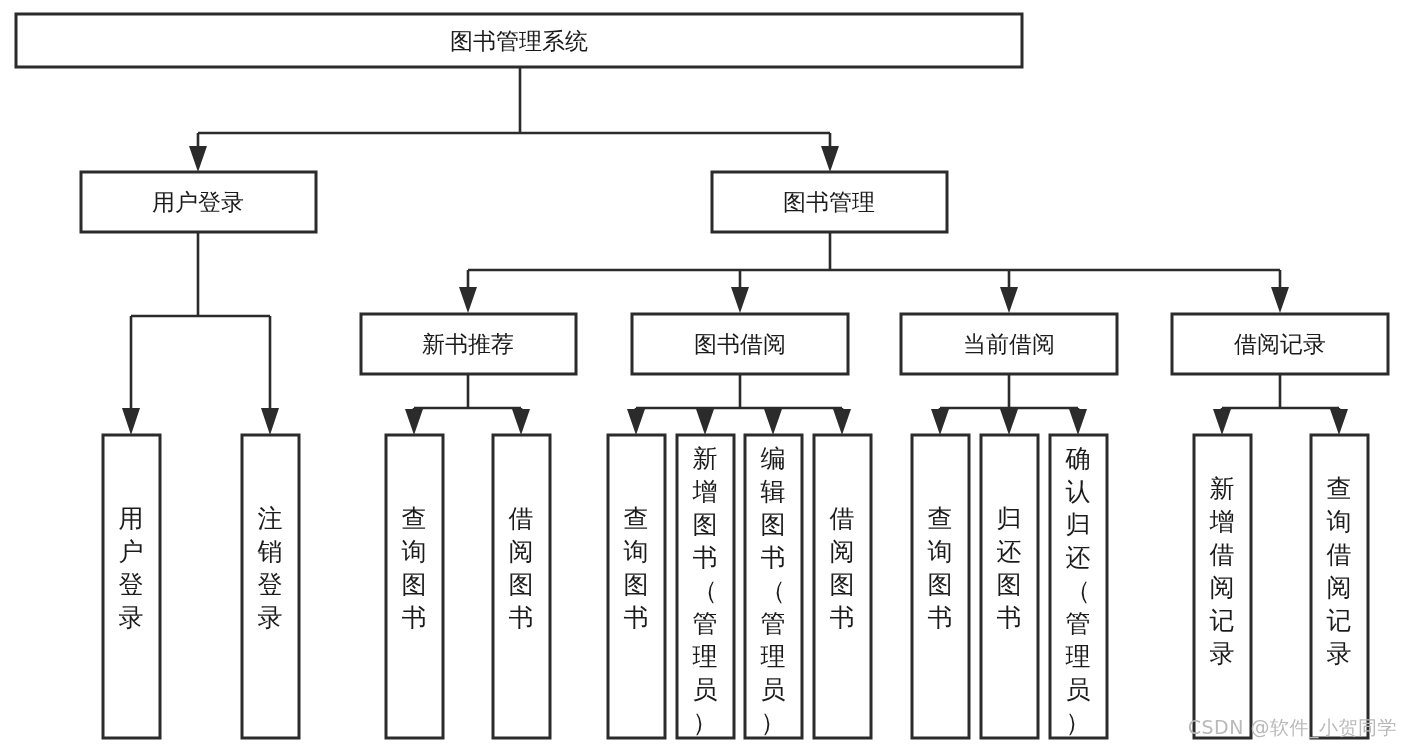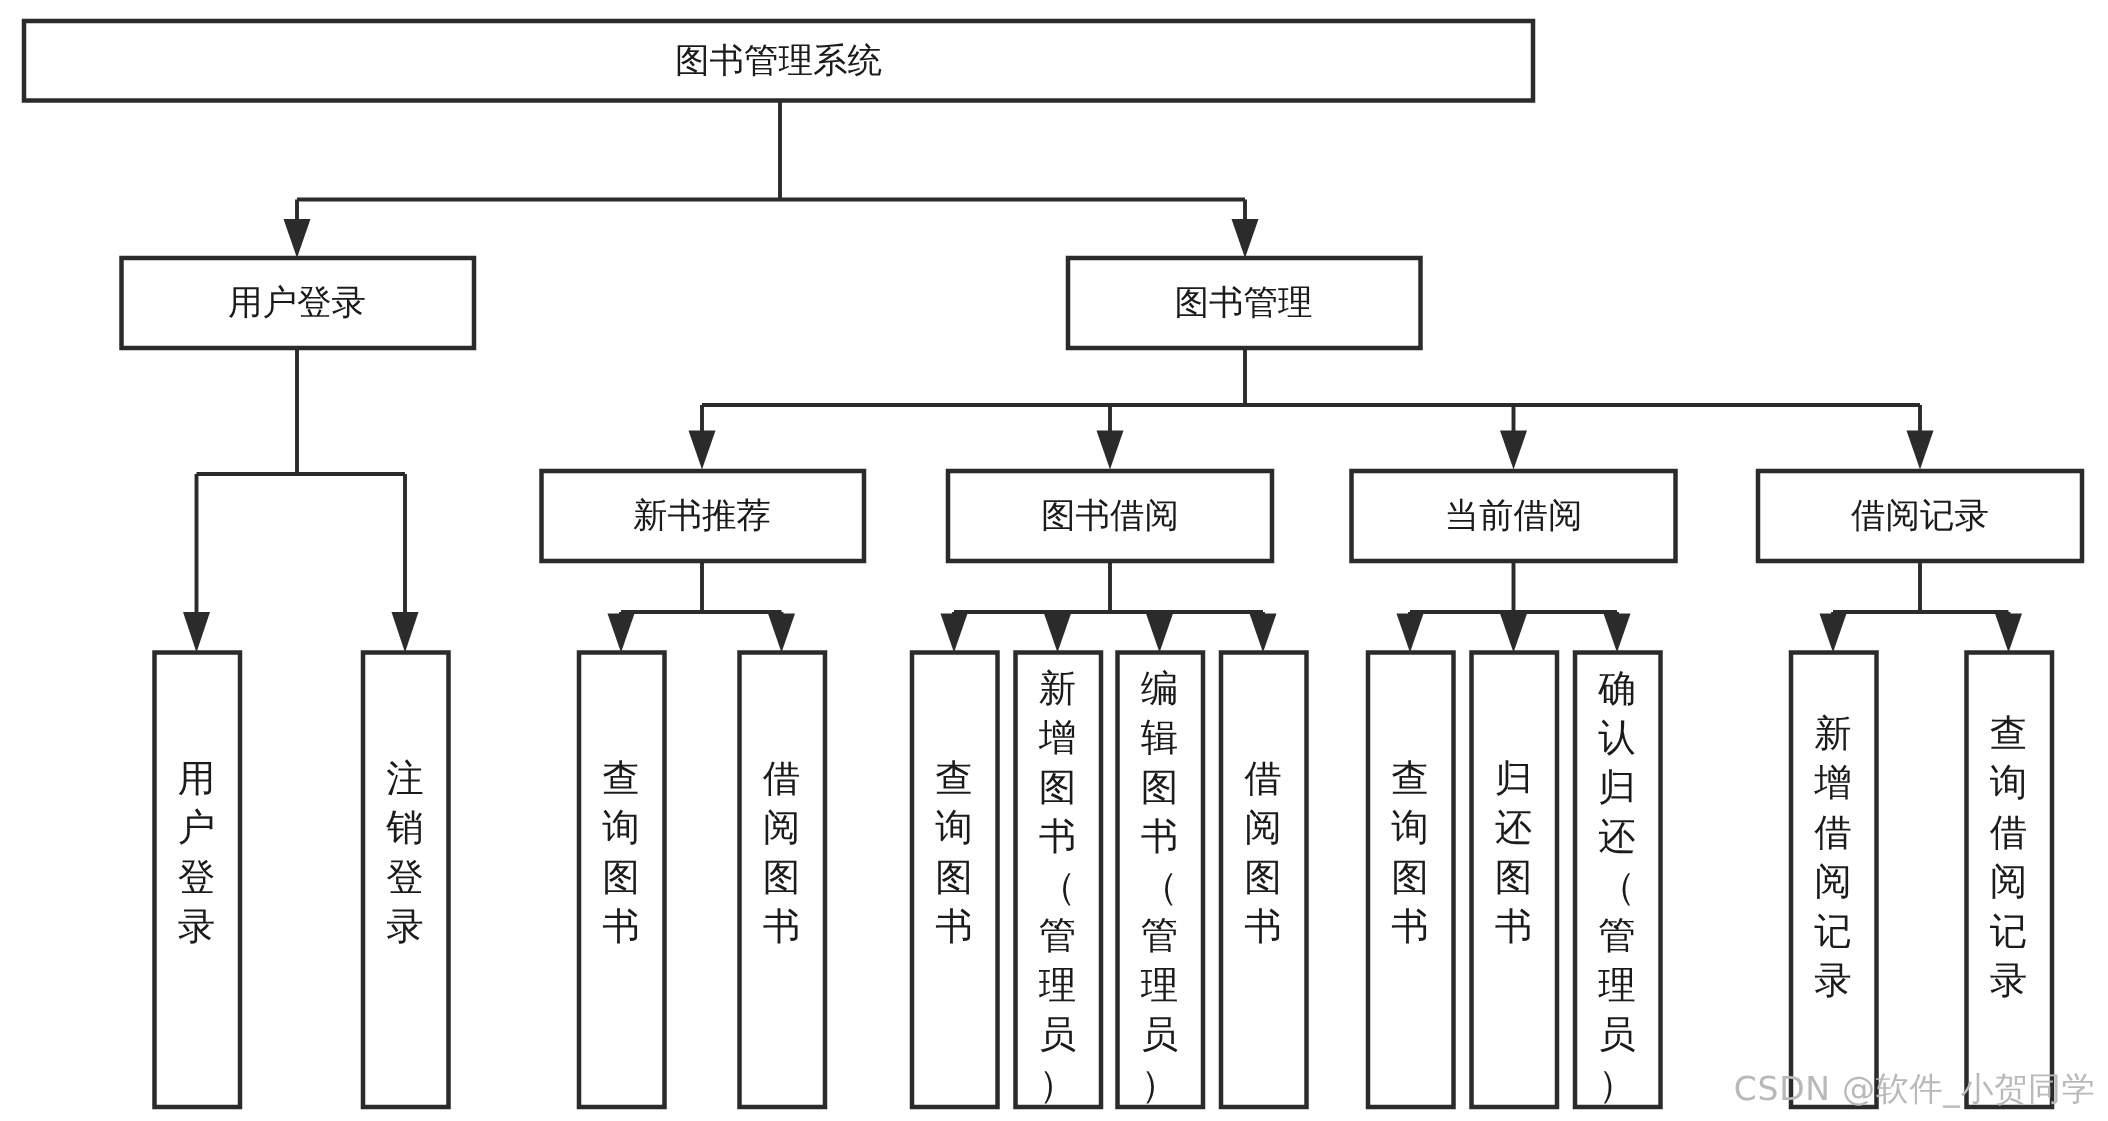--- a/index.html
+++ b/index.html
@@ -54,21 +54,21 @@
     fill: #1b1b1b;
     font-family: "DejaVu Sans", "Liberation Sans", sans-serif;
     font-size: 25px;
     text-anchor: middle;
   }
   .watermark {
     position: absolute;
     right: 8px;
     bottom: 6px;
     font-family: "DejaVu Sans", "Liberation Sans", sans-serif;
-    font-size: 22px;
+    font-size: 19px;
     color: #b9b9b9;
     white-space: nowrap;
     letter-spacing: 0.5px;
     pointer-events: none;
   }
 </style>
 </head>
 <body>
 
 <div id="diagram-root">

